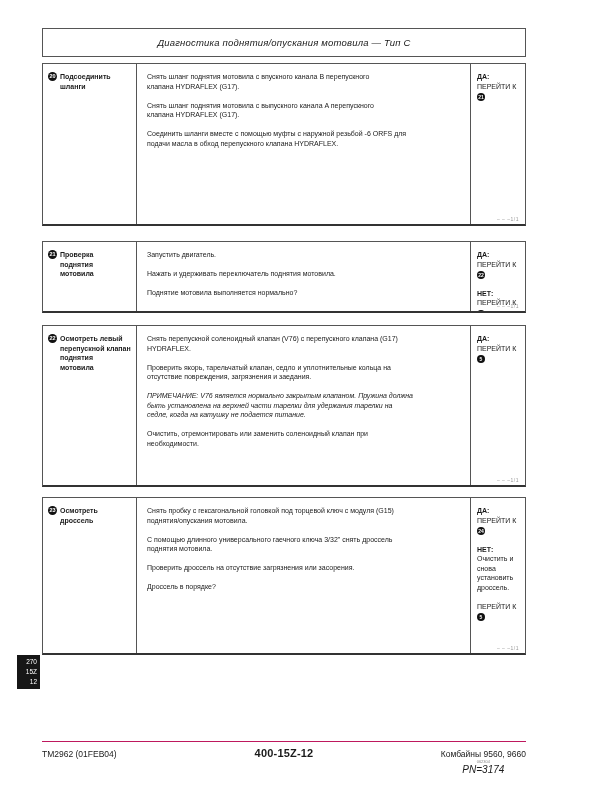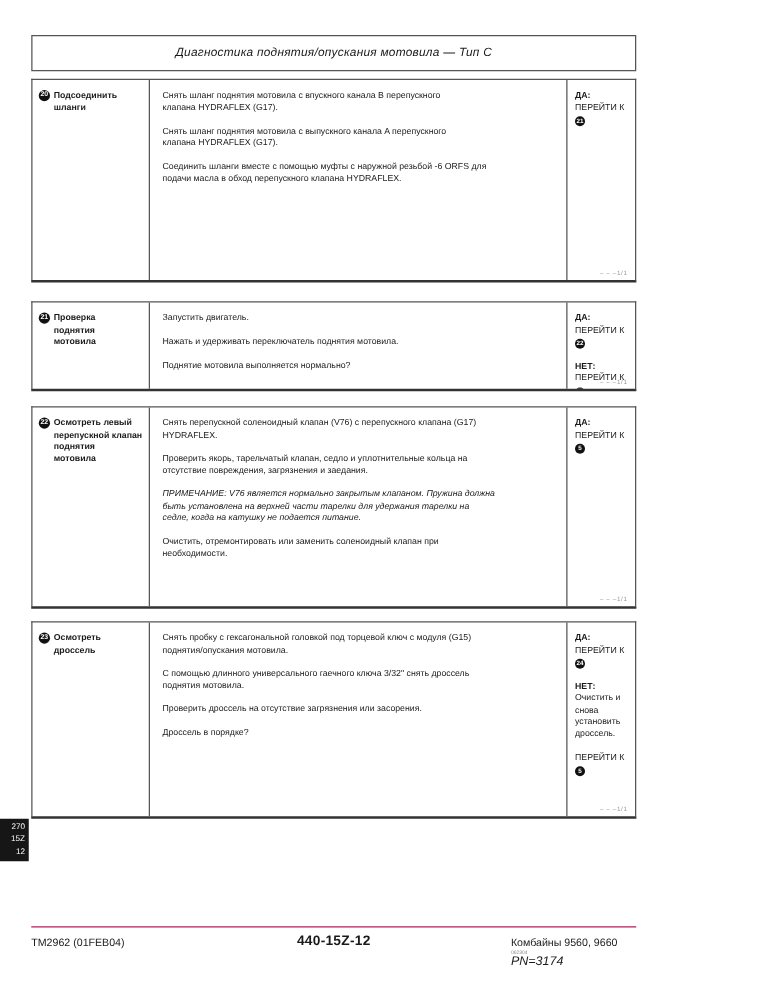--- a/index.html
+++ b/index.html
@@ -5,20 +5,21 @@
   html,body{margin:0;padding:0;background:#fff;}
   .page{
     position:relative;
     width:536px;height:792px;
     box-sizing:border-box;
     background:#fff;
     padding:0 27px 0 25px;
     font-family:"Liberation Sans",sans-serif;
     color:#1a1a1a;
     overflow:hidden;
+    margin-left:17px;
   }
   
   .header-box{
     margin-top:28px;
     height:29px;
     border:1px solid #555;
     display:flex;align-items:center;justify-content:center;
     box-sizing:border-box;
   }
   .header-title{
@@ -120,22 +121,22 @@
     position:absolute;left:0;top:7px;
     font-size:8.5px;
   }
   .f-center{
     position:absolute;left:50%;top:5px;
     transform:translateX(-50%);
     font-size:11px;font-weight:bold;
     letter-spacing:0.2px;
   }
   .f-right{
-    position:absolute;right:15px;top:7px;
-    text-align:left;
+    position:absolute;right:0;top:7px;
+    text-align:center;
     font-size:8.5px;
     line-height:10px;
   }
   .f-right .tiny{font-size:4px;color:#888;line-height:6px;}
   .f-right .pn{font-size:10px;line-height:9px;font-style:italic;}
 </style>
 </head>
 <body>
 
 <div class="page">
@@ -235,21 +236,21 @@
 </div>
 
   <div class="side-tab">
     <div>270</div>
     <div>15Z</div>
     <div>12</div>
   </div>
 
   <div class="footer">
     <span class="f-left">TM2962 (01FEB04)</span>
-    <span class="f-center">440-15Z-12</span>
+    <span class="f-center">400-15Z-12</span>
     <div class="f-right">
       <div>Комбайны 9560, 9660</div>
       <div class="tiny">062304</div>
       <div class="pn">PN=3174</div>
     </div>
   </div>
 
 </div>
 
 </body></html>

